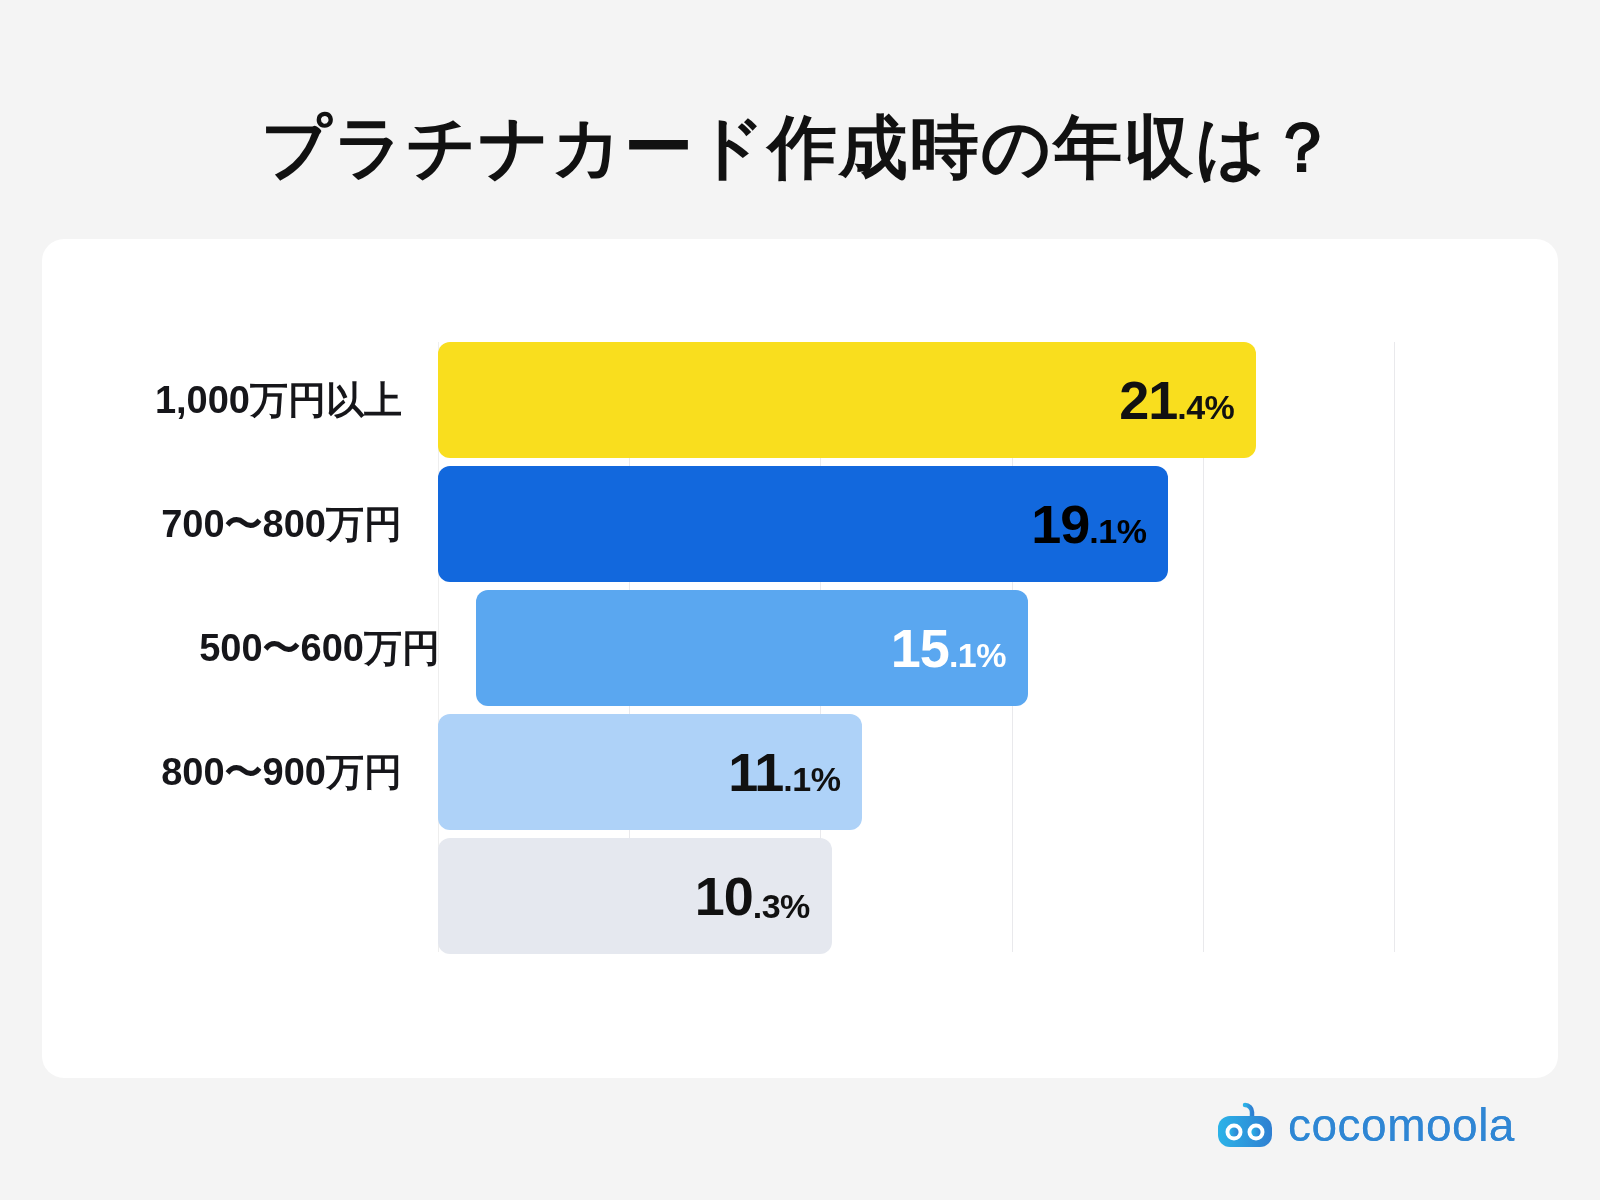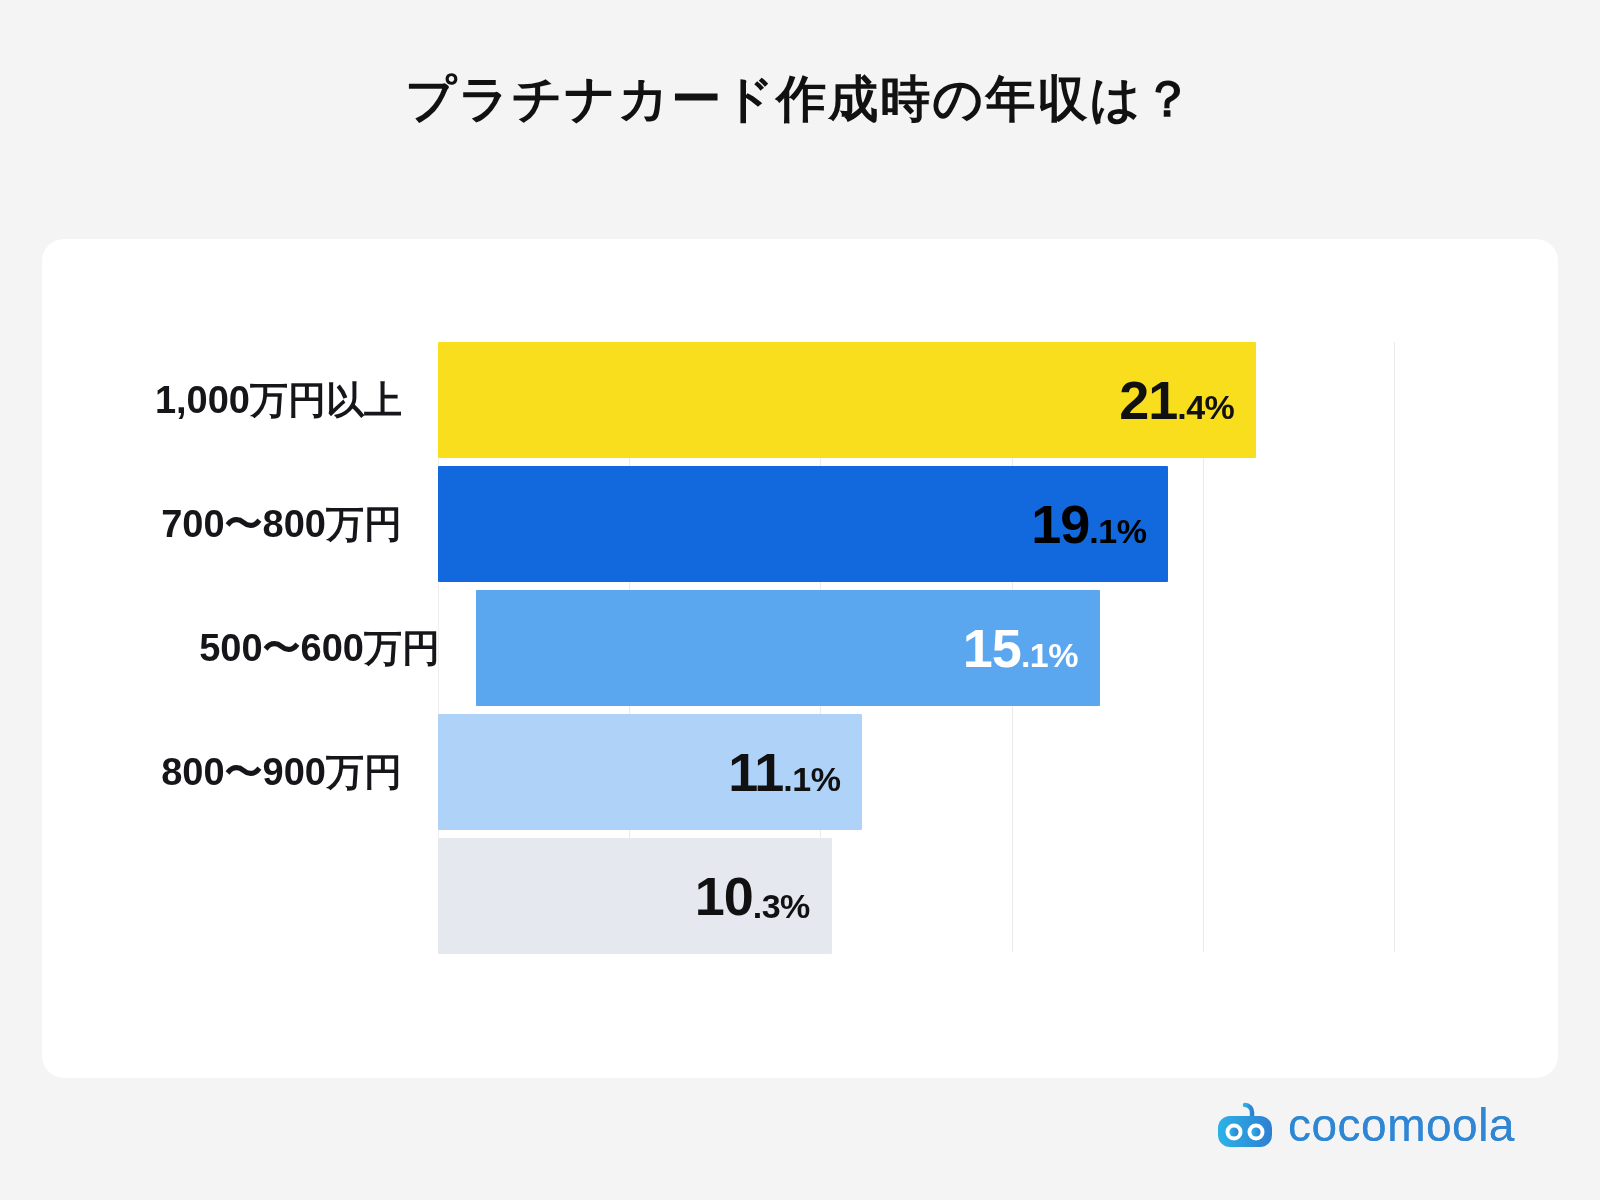--- a/index.html
+++ b/index.html
@@ -18,26 +18,27 @@
   
   .title-wrap {
     position: absolute;
     left: 0;
     top: 72px;
     width: 1600px;
     text-align: center;
   }
   .chart-title {
     display: inline-block;
-    font-size: 50px;
+    font-size: 69px;
     font-weight: 700;
     color: #111111;
     letter-spacing: 2px;
     line-height: 1.1;
     white-space: nowrap;
+    margin-top: 38px;
   }
 
   
   .card {
     position: absolute;
     left: 42px;
     top: 239px;
     width: 1516px;
     height: 839px;
     background: #ffffff;
@@ -79,21 +80,21 @@
     position: absolute;
     left: 0;
     height: 116px;
     width: 100%;
   }
   .bar {
     position: absolute;
     left: 0;
     top: 0;
     height: 116px;
-    border-radius: 1px;
+    border-radius: 12px;
     box-sizing: border-box;
     display: flex;
     align-items: center;
     justify-content: flex-end;
   }
   .bar-value {
     white-space: nowrap;
     padding-right: 22px;
     font-weight: 700;
     line-height: 1;
@@ -184,21 +185,21 @@
           <div class="cat-label">700〜800万円</div>
           <div class="bar" style="width: 730.384px; background: rgb(18, 104, 221);">
             <div class="bar-value" style="color: #000000;">
               <span class="val-int">19</span>
               <span class="val-dec">.1%</span>
             </div>
           </div>
         </div>
         <div class="bar-row" style="top: 248px; margin-left: 38px;">
           <div class="cat-label">500〜600万円</div>
-          <div class="bar" style="width: 624px; background: rgb(90, 167, 240);">
+          <div class="bar" style="width: 552px; background: rgb(90, 167, 240);">
             <div class="bar-value" style="color: rgb(255, 255, 255);">
               <span class="val-int">15</span>
               <span class="val-dec">.1%</span>
             </div>
           </div>
         </div>
         <div class="bar-row" style="top: 372px;">
           <div class="cat-label">800〜900万円</div>
           <div class="bar" style="width: 424.464px; background: rgb(174, 210, 248);">
             <div class="bar-value" style="color: rgb(17, 17, 17);">

